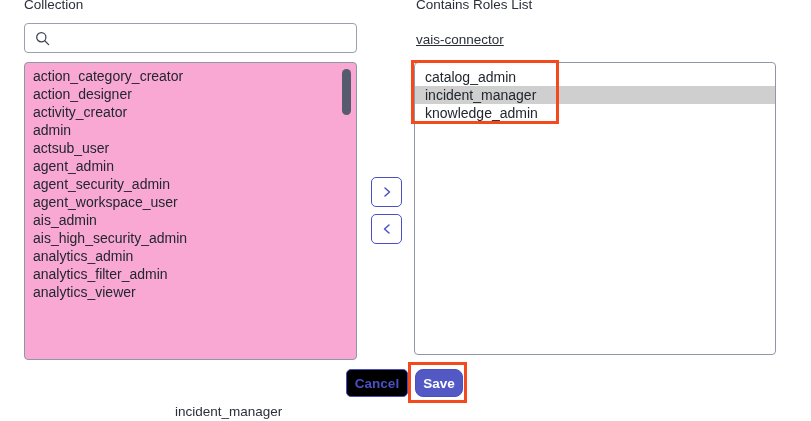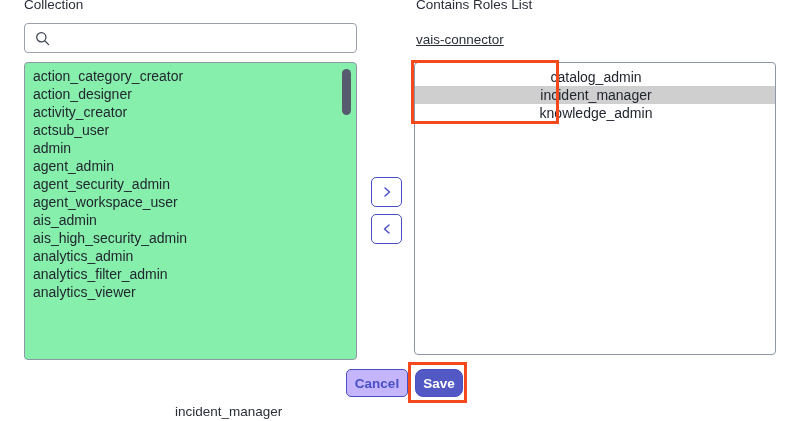--- a/index.html
+++ b/index.html
@@ -66,21 +66,21 @@
 
   #collection-list {
     position: absolute;
     left: 24px;
     top: 62px;
     width: 333px;
     height: 298px;
     box-sizing: border-box;
     border: 1px solid #8f97a6;
     border-radius: 4px;
-    background: #86efac;
+    background: #f9a8d4;
     overflow: hidden;
   }
   #collection-list .inner {
     position: absolute;
     left: 0; top: 0; right: 0; bottom: 0;
     padding: 4px 0 0 0;
     overflow: hidden;
   }
   .opt {
     font-size: 14px;
@@ -160,34 +160,33 @@
   #roles-list .inner {
     position: absolute;
     left: 0; top: 0; right: 0; bottom: 0;
     padding: 5px 0 0 0;
     overflow: hidden;
   }
   #roles-list .opt {
     line-height: 18px;
     padding-left: 10px;
     padding-right: 8px;
-    text-align: center;
   }
 
   
   #btn-cancel {
     position: absolute;
     left: 346px;
     top: 369px;
     width: 62px;
     height: 28px;
     box-sizing: border-box;
     border: 1px solid #4a50c4;
     border-radius: 5px;
-    background: #c4b5fd;
+    background: #000000;
     color: #4a50c4;
     font-family: "Liberation Sans", sans-serif;
     font-size: 13.5px;
     font-weight: bold;
     cursor: pointer;
     padding: 0;
   }
   #btn-save {
     position: absolute;
     left: 415px;
@@ -243,22 +242,22 @@
     </svg>
   </span>
   <input id="search-input" type="text" placeholder="" style="">
 </div>
 
 <div id="collection-list">
   <div class="inner" id="collection-options">
       <div class="opt">action_category_creator</div>
       <div class="opt">action_designer</div>
       <div class="opt">activity_creator</div>
+      <div class="opt">admin</div>
       <div class="opt">actsub_user</div>
-      <div class="opt">admin</div>
       <div class="opt">agent_admin</div>
       <div class="opt">agent_security_admin</div>
       <div class="opt">agent_workspace_user</div>
       <div class="opt">ais_admin</div>
       <div class="opt">ais_high_security_admin</div>
       <div class="opt">analytics_admin</div>
       <div class="opt">analytics_filter_admin</div>
       <div class="opt">analytics_viewer</div>
     </div>
   <div id="left-scroll-track">

